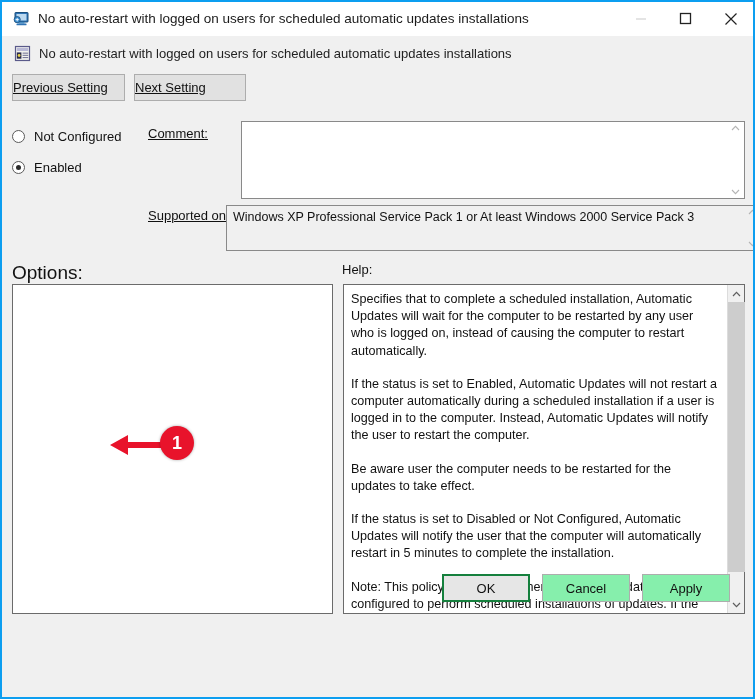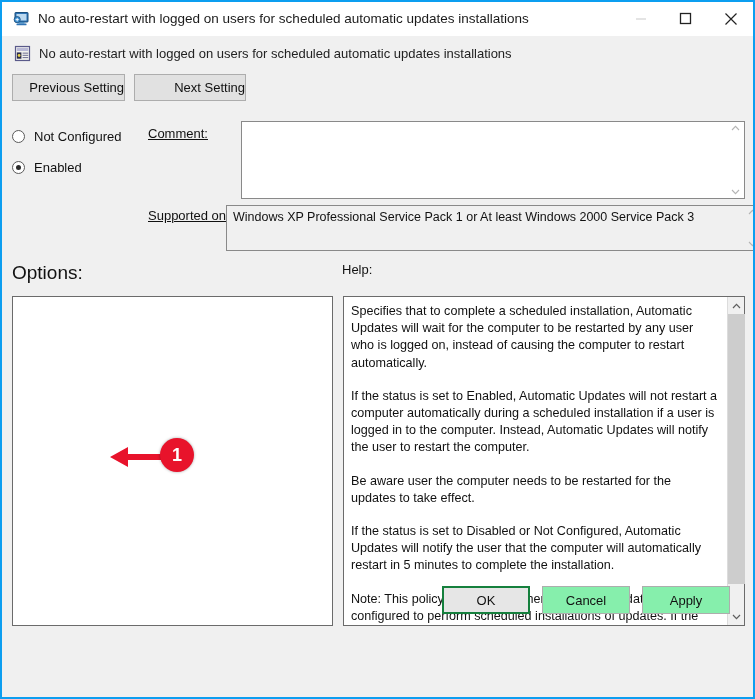--- a/index.html
+++ b/index.html
@@ -76,23 +76,24 @@
     gap: 9px;
   }
   .btn {
     background: #e1e1e1;
     border: 1px solid #adadad;
     font-family: "Liberation Sans", sans-serif;
     font-size: 13px;
     color: #111;
     padding: 0;
     height: 27px;
-    text-align: right;
+    text-align: left;
     line-height: 25px;
     cursor: default;
+    text-decoration: underline;
   }
   #btn-prev { width: 113px; }
   #btn-next { width: 112px; }
 
   
   #upper {
     position: relative;
     margin-top: 12px;
     height: 145px;
   }
@@ -177,21 +178,21 @@
 
   
   #panel-labels { position: relative; height: 26px; }
   #lbl-options { position: absolute; left: 10px; top: 4px; font-size: 19px; color: #111; }
   #lbl-help { position: absolute; left: 340px; top: 4px; font-size: 13px; color: #111; }
 
   
   #panels {
     position: relative;
     height: 332px;
-    margin: 12px 10px;
+    margin: 0 10px;
   }
   #options-panel {
     position: absolute;
     left: 0; top: 0;
     width: 321px; height: 330px;
     background: #fff;
     border: 1px solid #6b6b6b;
   }
   #help-panel {
     position: absolute;

